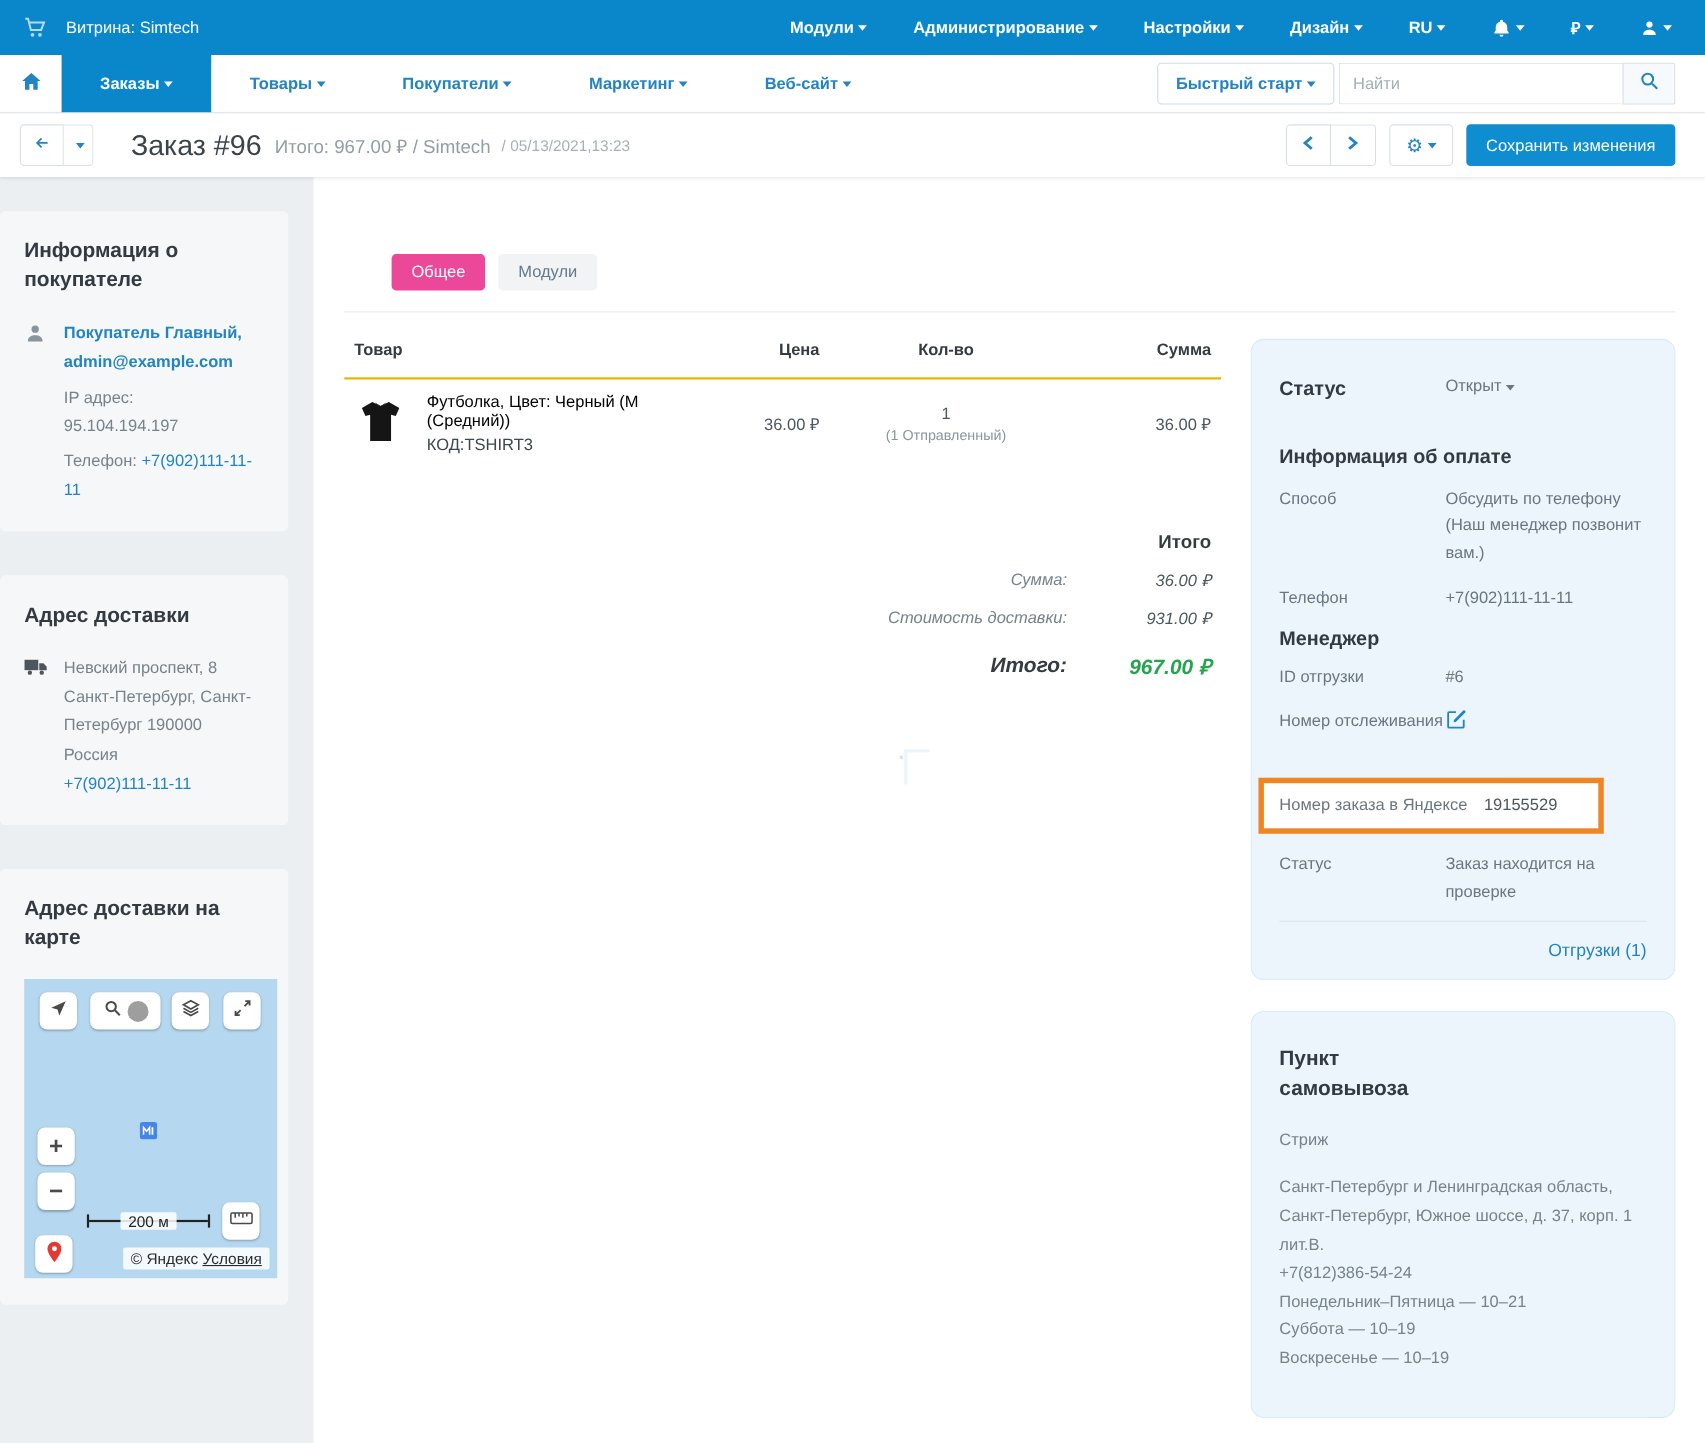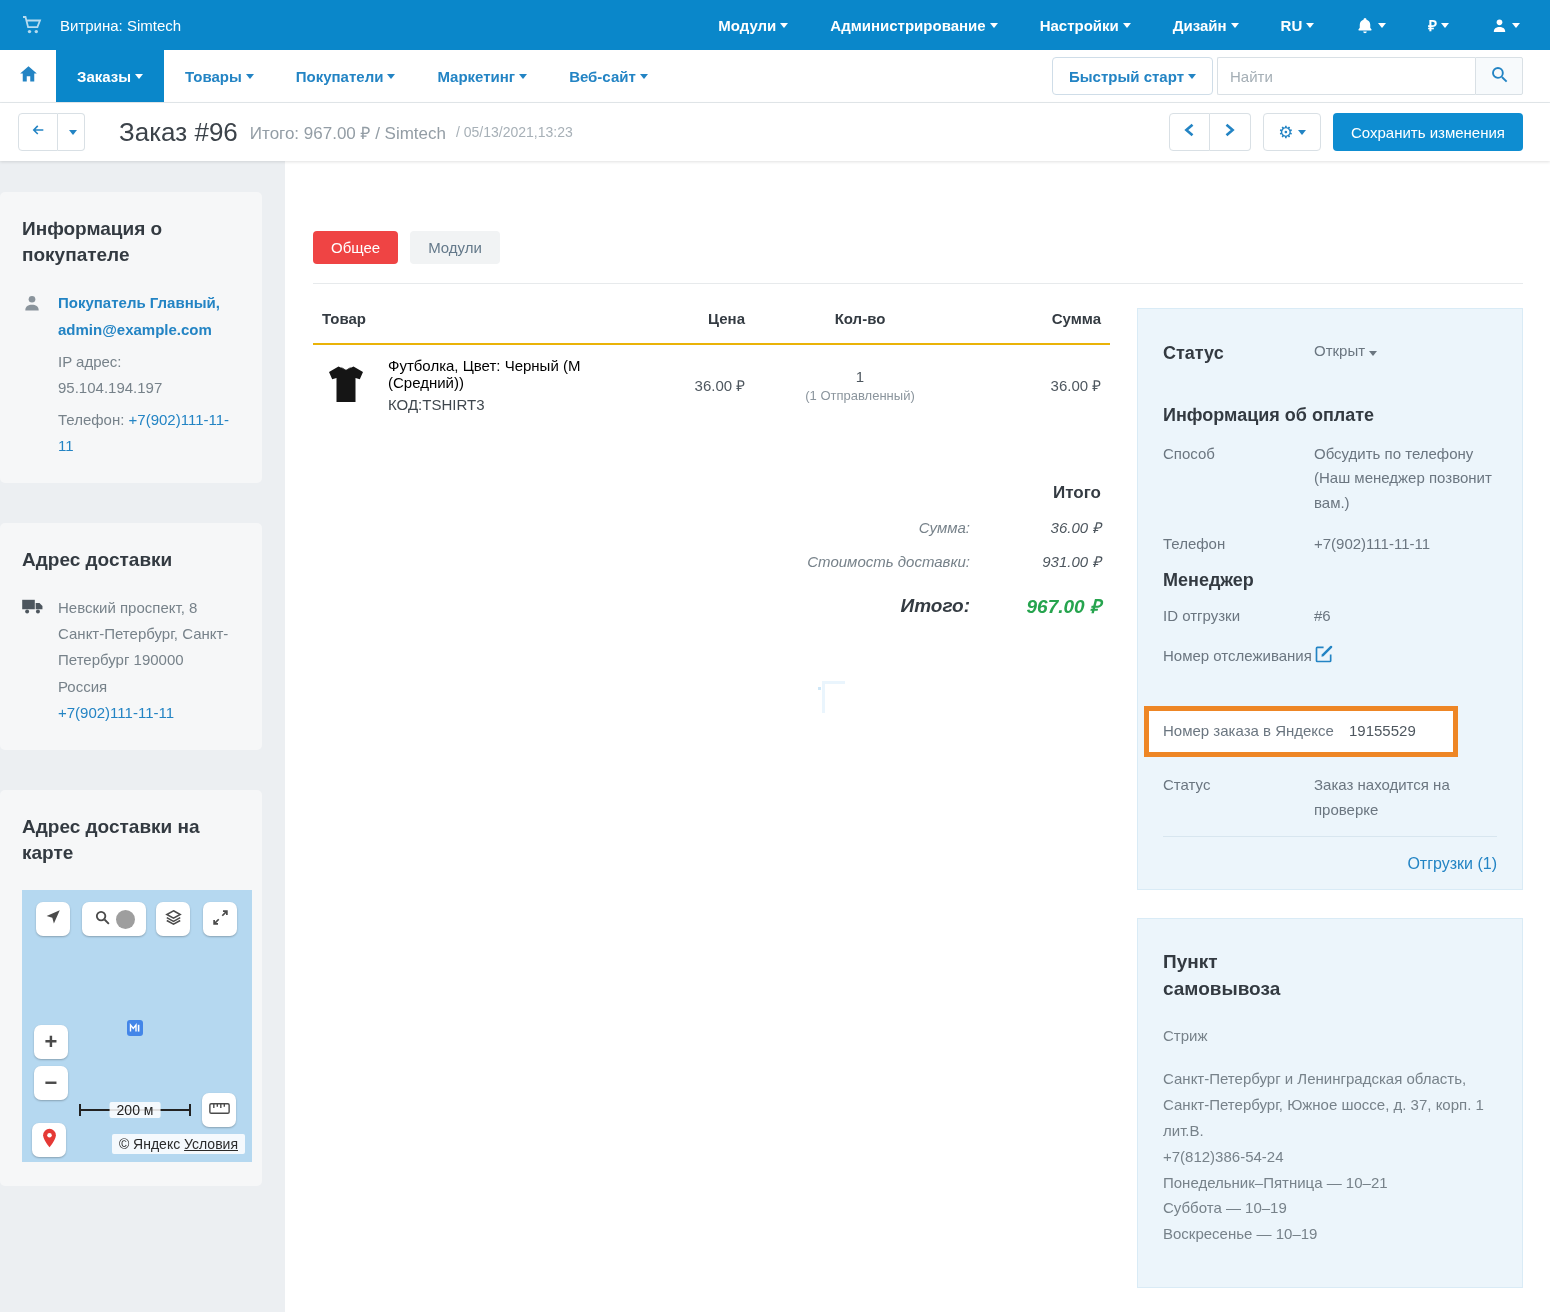--- a/index.html
+++ b/index.html
@@ -12,21 +12,21 @@
   
   .topbar { height:50px; background:#0a87ca; display:flex; align-items:center; padding:0 30px 0 20px; color:#fff; }
   .topbar .store { display:flex; align-items:center; gap:16px; font-size:15px; }
   .topbar-right { margin-left:auto; display:flex; align-items:center; gap:42px; font-size:15px; font-weight:700; }
   .tmenu { display:flex; align-items:center; cursor:pointer; }
   .ticon { display:flex; align-items:center; }
 
   
   .navbar { height:53px; background:#fff; display:flex; align-items:stretch; border-bottom:1px solid #e4e9ec; }
   .nav-home { width:56px; display:flex; align-items:center; justify-content:center; }
-  .nav-item { display:flex; align-items:center; padding:0 21px; color:#2384c4; font-weight:700; font-size:15px; cursor:pointer; }
+  .nav-item { display:flex; align-items:center; padding:0 35px; color:#2384c4; font-weight:700; font-size:15px; cursor:pointer; }
   .nav-item.active { background:#0a87ca; color:#fff; }
   .nav-right { margin-left:auto; display:flex; align-items:center; padding-right:27px; gap:4px; }
   .quick-start { height:38px; display:flex; align-items:center; border:1px solid #cfdde8; border-radius:4px;
                  background:#fff; color:#2384c4; font-size:15px; font-weight:700; padding:0 16px; cursor:pointer; }
   .search-wrap { display:flex; }
   .search-wrap input { width:258px; height:38px; border:1px solid #d9e0e5; border-right:none; padding:0 12px;
                        font-size:15px; color:#6b7680; font-family:"Liberation Sans",sans-serif; outline:none; border-radius:2px 0 0 2px; }
   .search-wrap input::placeholder { color:#a4aeb5; }
   .search-btn { width:48px; height:38px; border:1px solid #d9e0e5; background:#f7fafc; display:flex;
                 align-items:center; justify-content:center; cursor:pointer; border-radius:0 2px 2px 0; }
@@ -72,21 +72,21 @@
                  font-size:14px; color:#222; padding:0 7px; border-radius:2px; }
   .mcopy { position:absolute; right:7px; bottom:8px; background:rgba(255,255,255,.85); padding:2px 7px;
            font-size:14px; color:#2b2b2b; border-radius:2px; white-space:nowrap; }
   .mcopy u { cursor:pointer; }
   .metro { position:absolute; left:105px; top:130px; }
 
   
   .main-col { flex:1; background:#fff; padding:0 27px 40px 28px; position:relative; }
   .tabs { margin-top:70px; display:flex; gap:12px; }
   .tab { height:33px; display:flex; align-items:center; padding:0 18px; border-radius:4px; font-size:15px; cursor:pointer; }
-  .tab.active { background:#ef4444; color:#fff; }
+  .tab.active { background:#ec4899; color:#fff;margin-left:43px; }
   .tab.idle { background:#f1f3f4; color:#64798a; }
   .tabs-divider { height:1px; background:#e7eaec; margin-top:19px; }
   .columns { display:flex; }
   .order-main { width:797px; flex-shrink:0; }
 
   .thead { display:flex; align-items:center; font-size:15px; font-weight:700; color:#343b42;
            padding:26px 0 16px 9px; border-bottom:2px solid #eab308; }
   .c-prod { flex:1; }
   .c-price { width:110px; text-align:right; }
   .c-qty { width:230px; text-align:center; }
@@ -105,21 +105,21 @@
   .t-total { margin-top:22px; }
   .t-total .t-lbl { font-size:19px; font-weight:700; color:#343b42; }
   .t-total .t-val { font-size:19px; font-weight:700; color:#26a44e; }
 
   .artifact { position:absolute; left:537px; top:520px; width:23px; height:32px;
               border-left:3px solid #eaf5fd; border-top:3px solid #eaf5fd; }
   .artifact::before { content:""; position:absolute; left:-7px; top:3px; width:3px; height:3px; background:#cfe7f7; }
 
   
   .order-side { width:386px; margin-left:27px; flex-shrink:0; }
-  .side-panel { background:#ecf5fb; border:1px solid #d9ebf6; border-radius:0; padding:30px 25px 16px;
+  .side-panel { background:#ecf5fb; border:1px solid #d9ebf6; border-radius:12px; padding:30px 25px 16px;
                 font-size:15px; margin-top:24px; }
   .side-panel.second { margin-top:28px; padding-bottom:40px; }
   .srow { display:flex; line-height:1.65; }
   .slabel { width:151px; flex-shrink:0; color:#6b7680; }
   .svalue { flex:1; color:#6b7680; }
   .sheading { font-size:18px; font-weight:700; color:#333a41; }
   .hl-box { border:5px solid #ee8625; background:#fff; width:314px; margin-left:-19px; padding:8px 0 8px 14px; }
   .hl-box .slabel { width:186px; }
   .sdivider { height:1px; background:#d8e6ef; margin-top:14px; }
   .ship-link { text-align:right; margin-top:18px; font-size:16px; }

